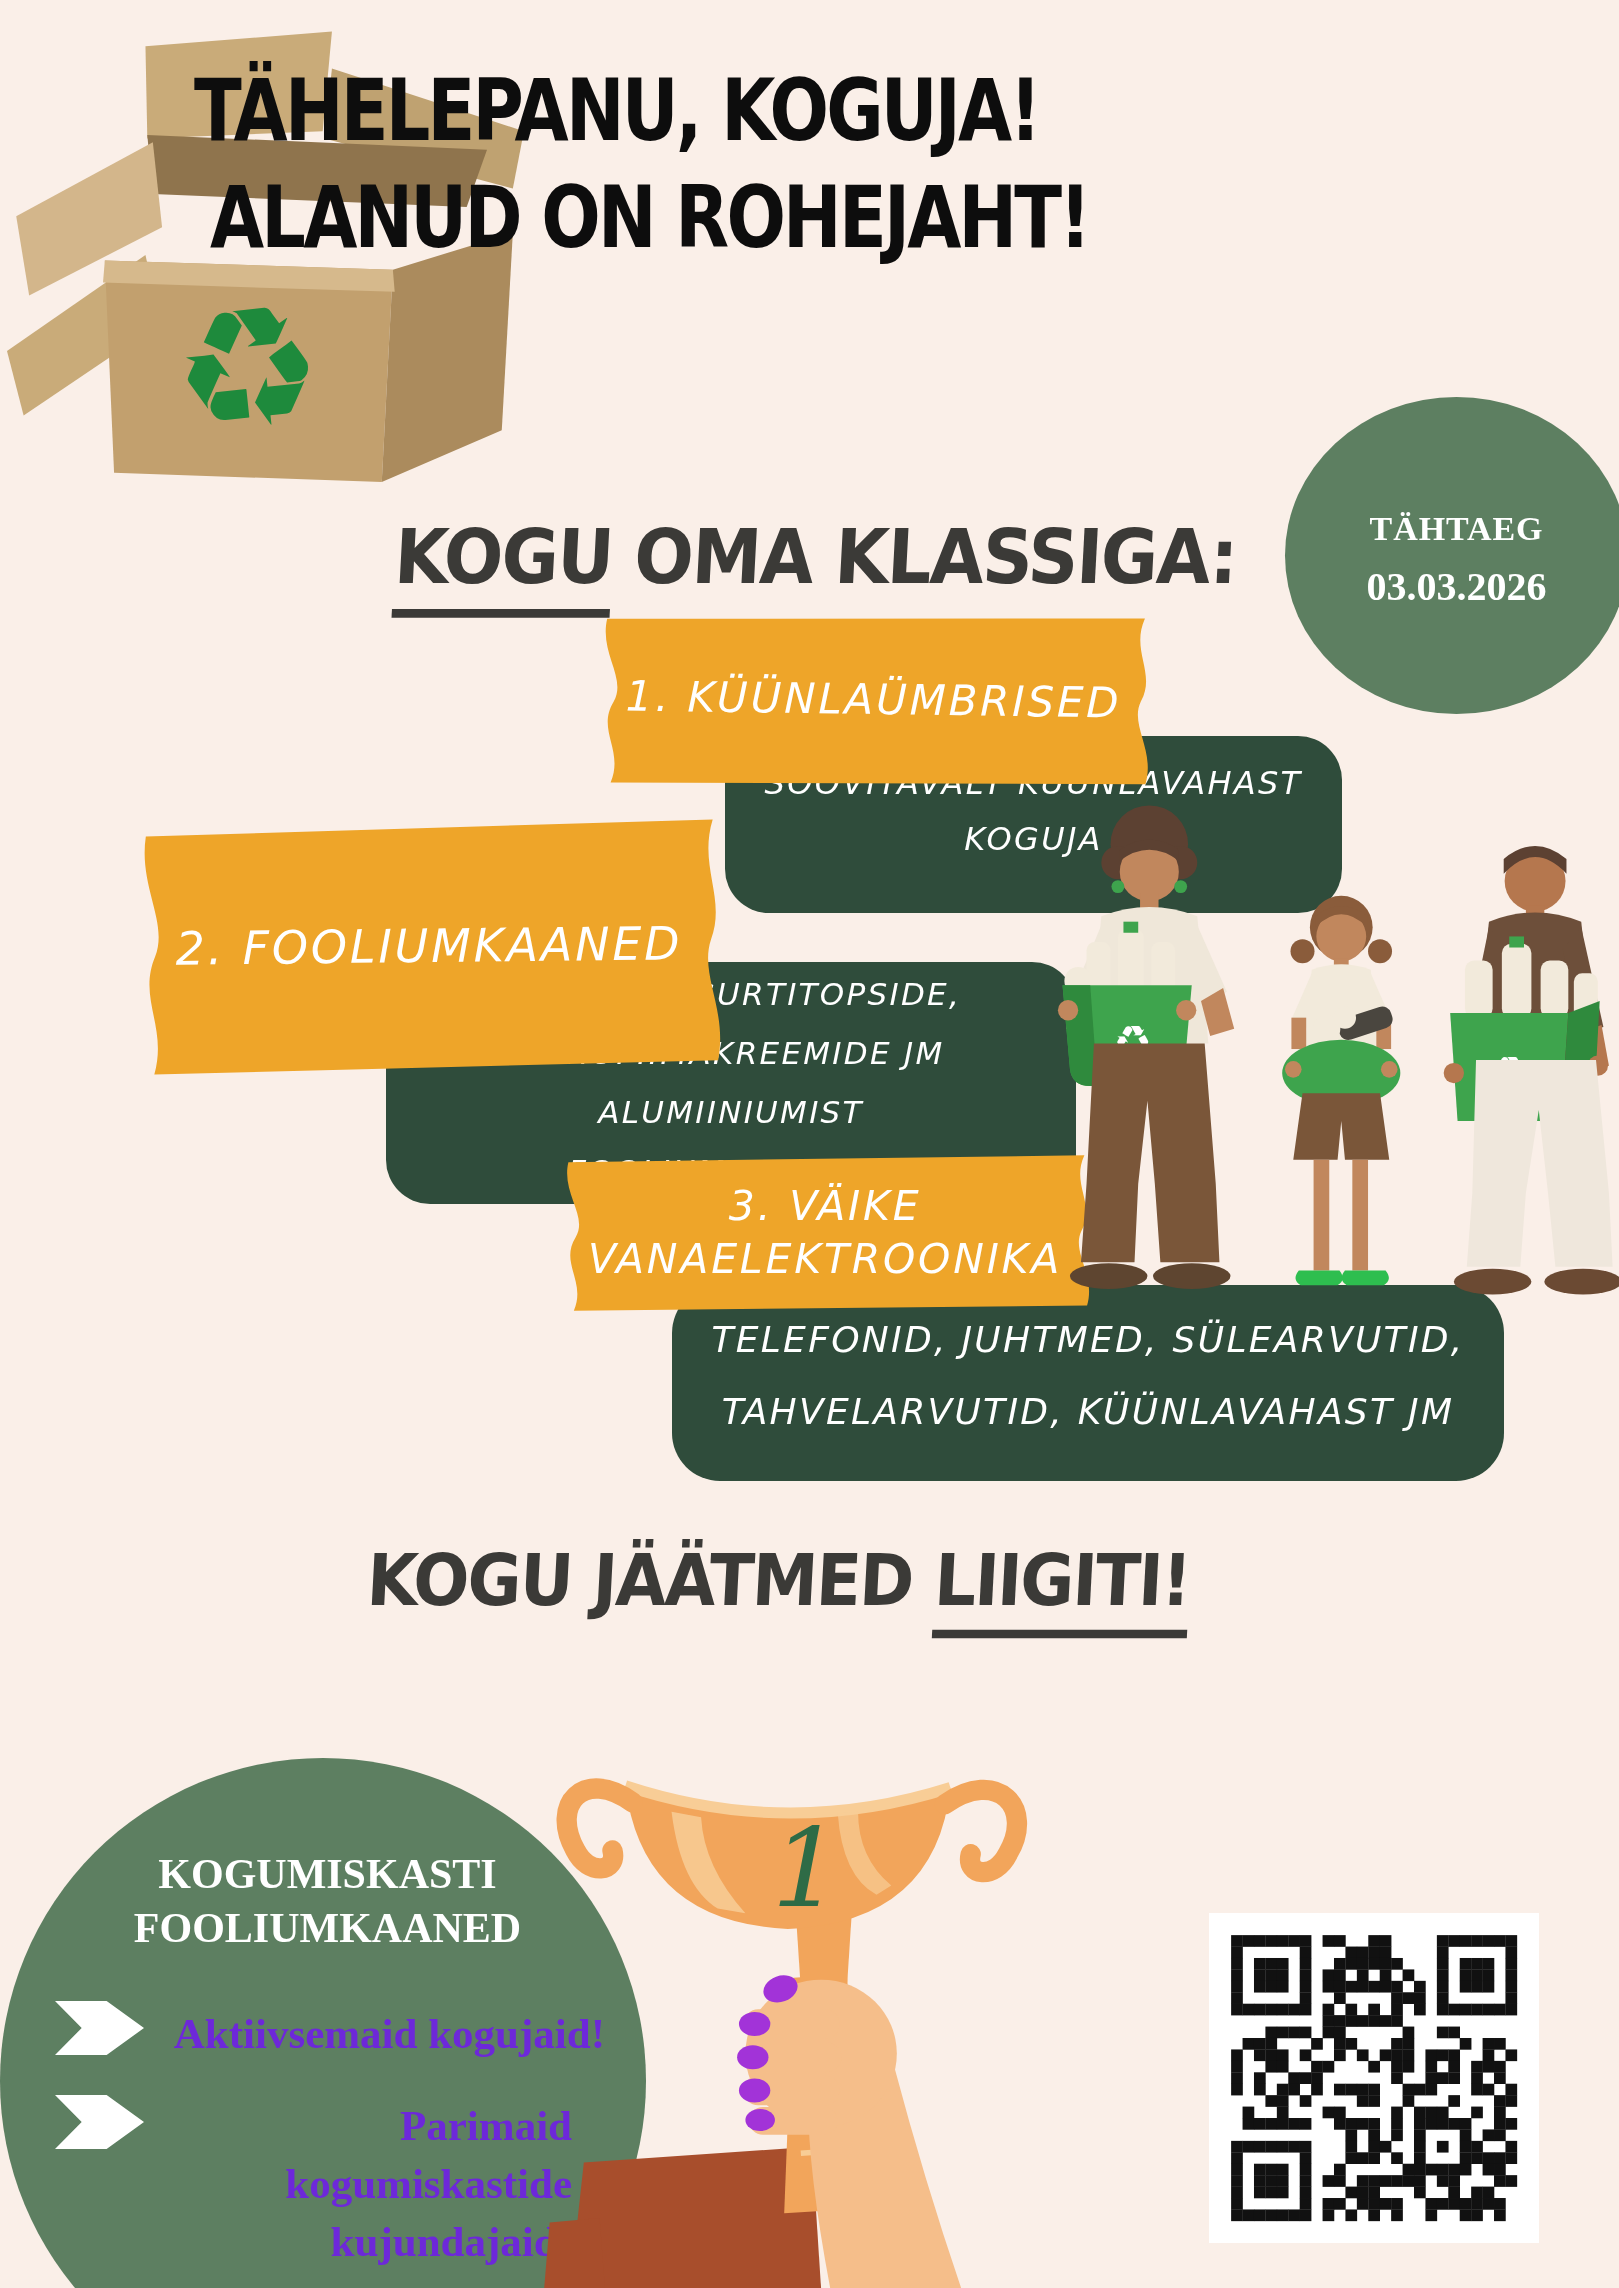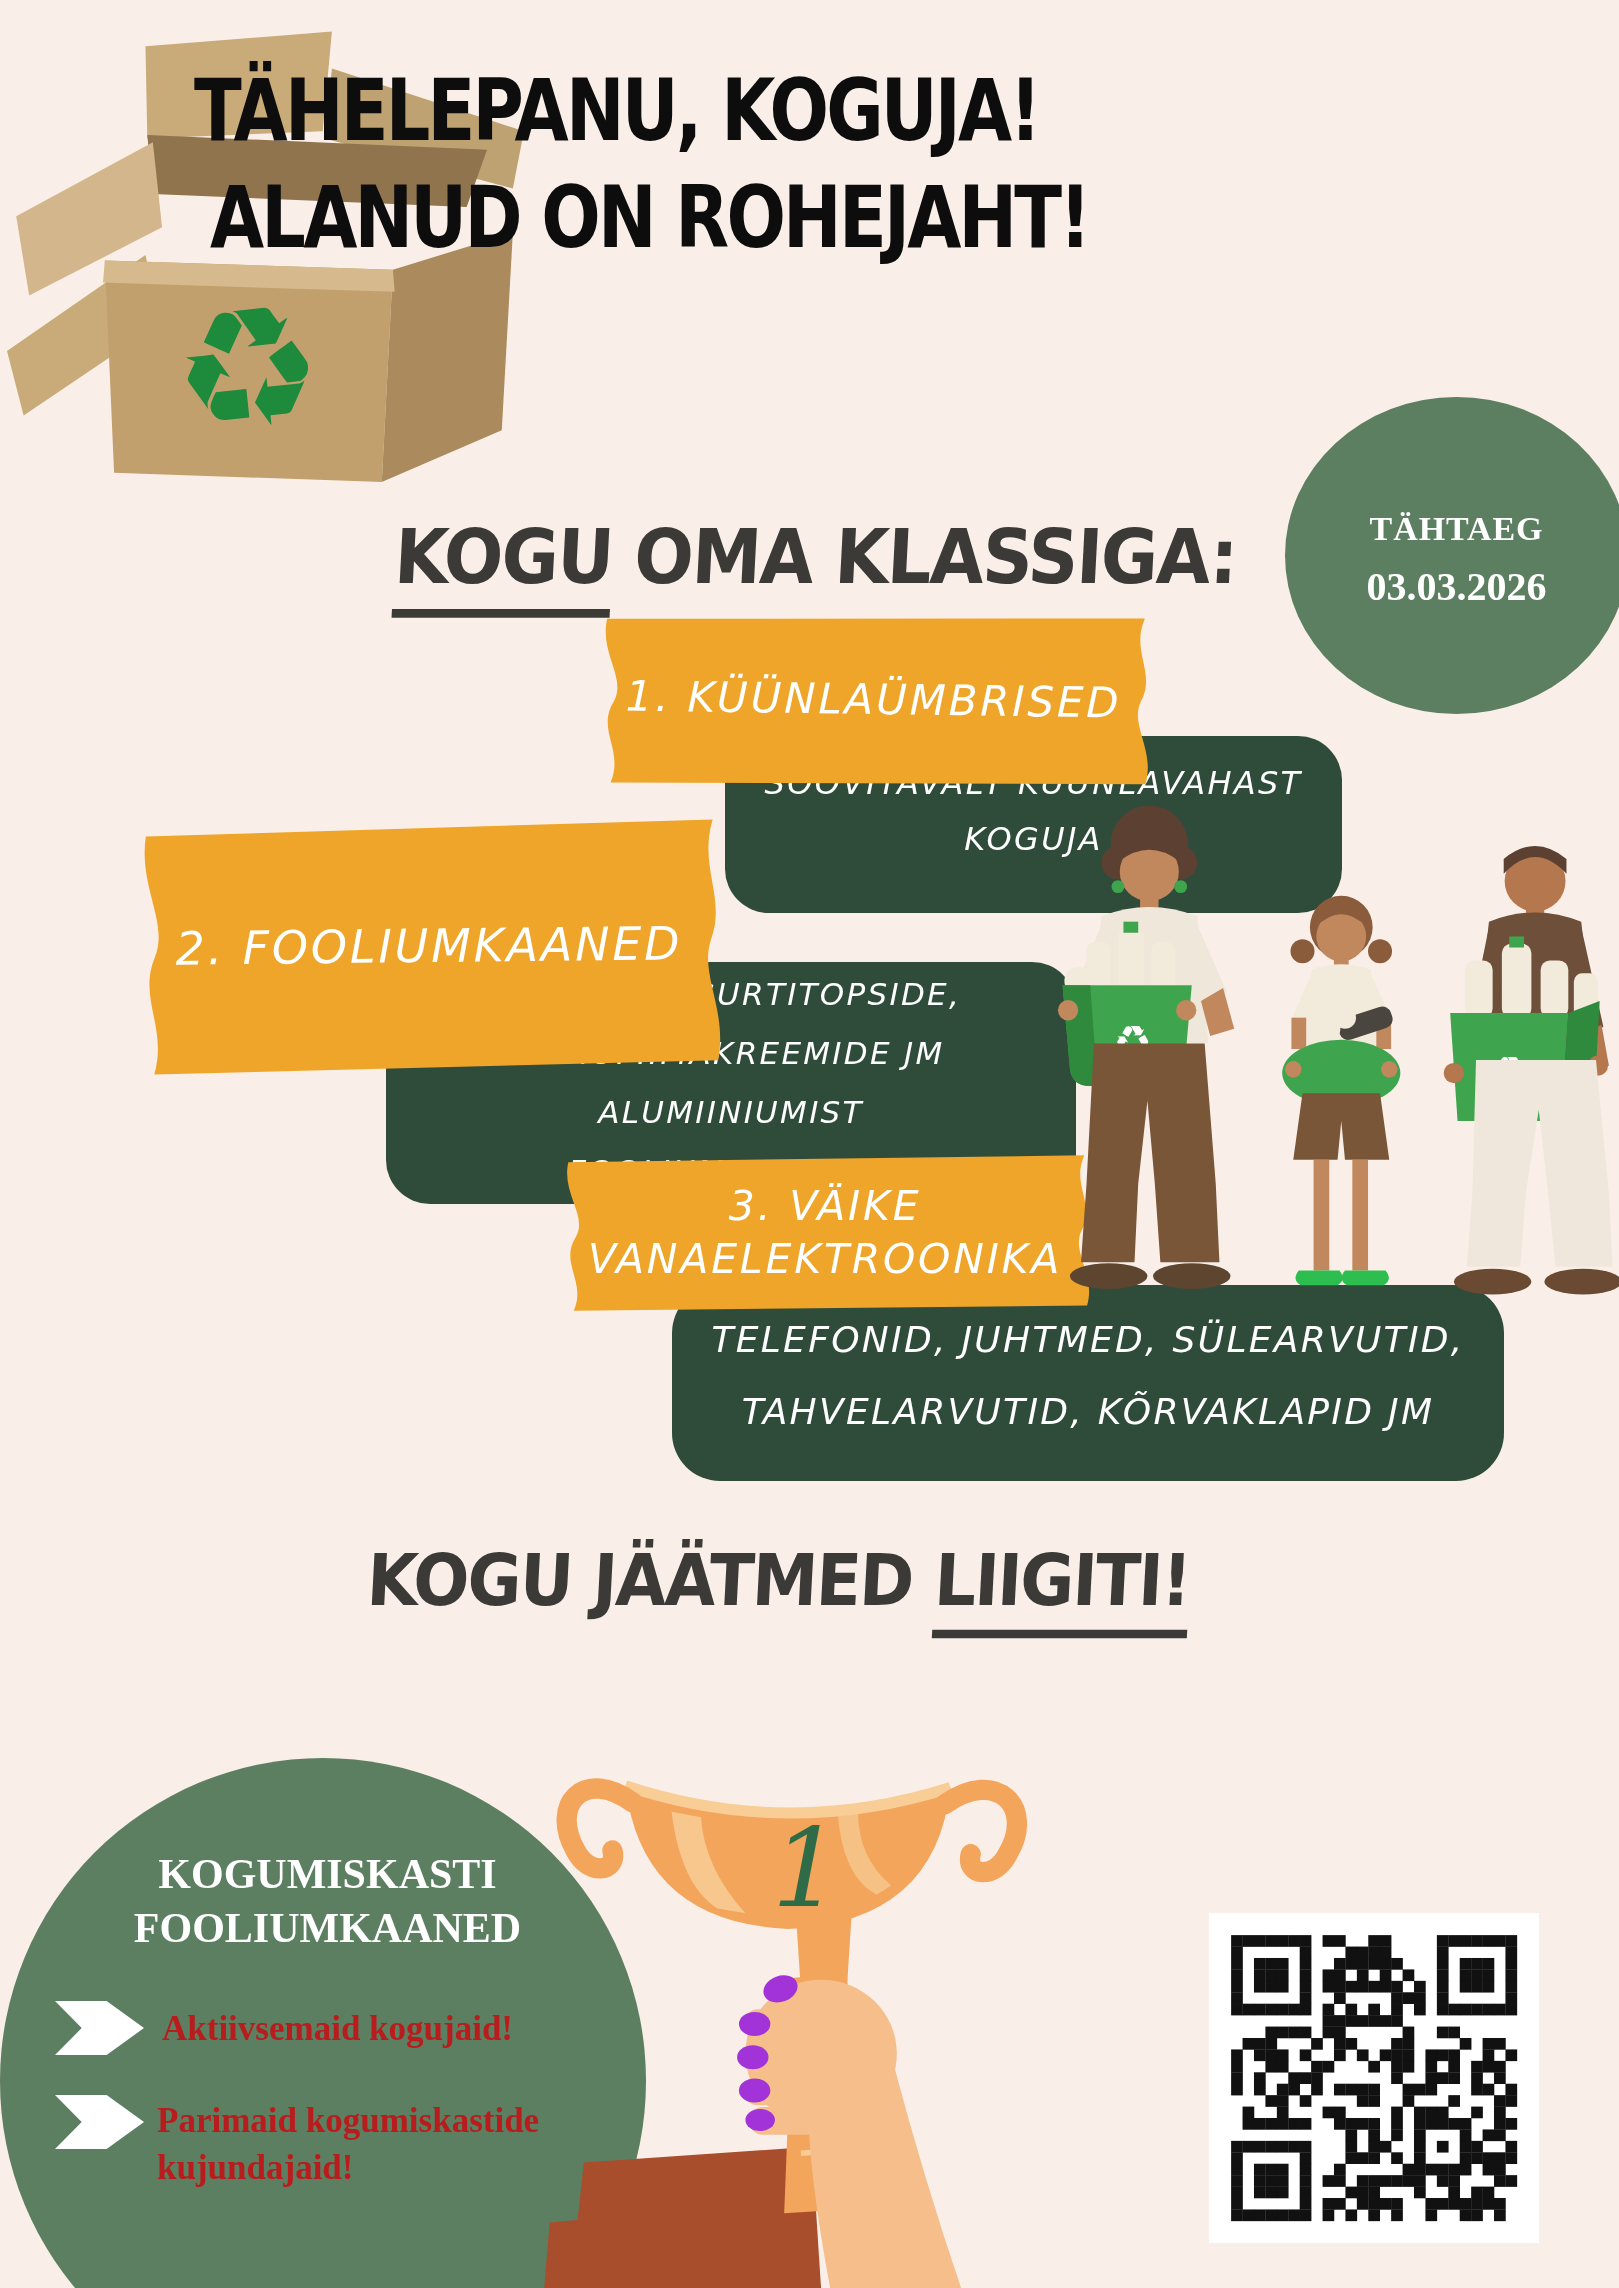--- a/index.html
+++ b/index.html
@@ -68,22 +68,22 @@
     left:37px;top:1848px;width:581px;text-align:center;color:#fff;
     font-family:"Liberation Serif",serif;font-weight:bold;font-size:42px;line-height:1.28;
   }
   .bullet-arrow{
     position:absolute;width:89px;height:54px;background:#fff;
     clip-path:polygon(0% 0%,58% 0%,100% 50%,58% 100%,0% 100%,30% 50%);
   }
   .ba1{left:55px;top:2001px;}
   .ba2{left:55px;top:2095px;}
   .bullet-text{
-    position:absolute;color:#b91c1c;font-family:"Liberation Serif",serif;
-    font-weight:bold;font-size:35px;line-height:1.35;text-align:left;
+    position:absolute;color:#6d28d9;font-family:"Liberation Serif",serif;
+    font-weight:bold;font-size:43px;line-height:1.35;text-align:right;
   }
   .bt1{left:162px;top:2005px;width:443px;}
   .bt2{left:157px;top:2097px;width:415px;}
 
   
   .qr{left:1209px;top:1913px;width:330px;height:330px;background:#fff;}
   .qr svg{display:block;width:100%;height:100%;}
 
   
   .cardboard{left:7.4px;top:13px;width:528px;height:482px;}
@@ -141,21 +141,21 @@
     <svg class="bg" viewBox="0 0 600 190" preserveAspectRatio="none">
       <path d="M18 14 L585 6 C570 40 598 62 582 92 C570 117 598 142 588 178 L24 184 C38 150 8 130 26 100 C40 75 10 50 18 14 Z" fill="#EEA529"></path>
     </svg>
     <div class="txt">
         <div>2. FOOLIUMKAANED</div>
       </div>
   </div>
 
   <div class="gbox g3">
     <div>TELEFONID, JUHTMED, SÜLEARVUTID,</div>
-    <div>TAHVELARVUTID, KÕRVAKLAPID JM</div>
+    <div>TAHVELARVUTID, KÜÜNLAVAHAST JM</div>
   </div>
 
   <div class="banner b3">
     <svg class="bg" viewBox="0 0 600 190" preserveAspectRatio="none">
       <path d="M18 14 L585 6 C570 40 598 62 582 92 C570 117 598 142 588 178 L24 184 C38 150 8 130 26 100 C40 75 10 50 18 14 Z" fill="#EEA529"></path>
     </svg>
     <div class="txt">
       <div>3. VÄIKE</div>
       <div>VANAELEKTROONIKA</div>
     </div>

